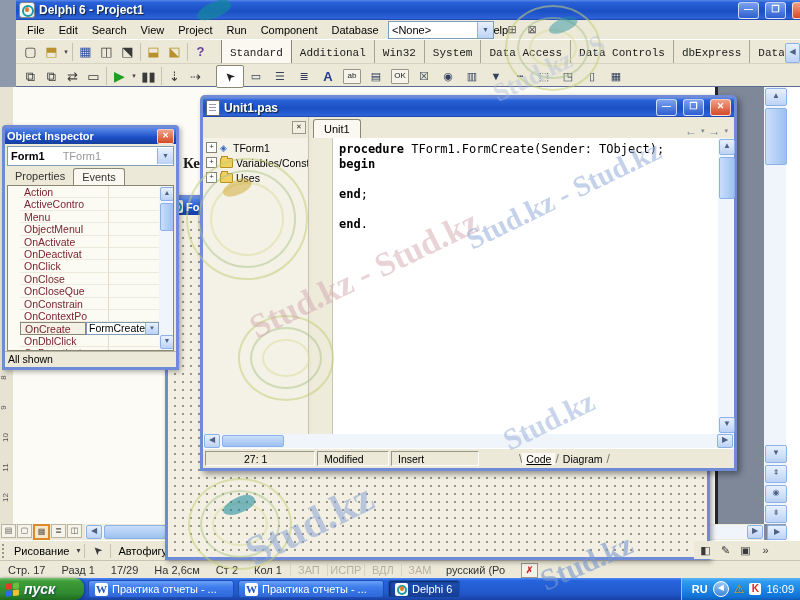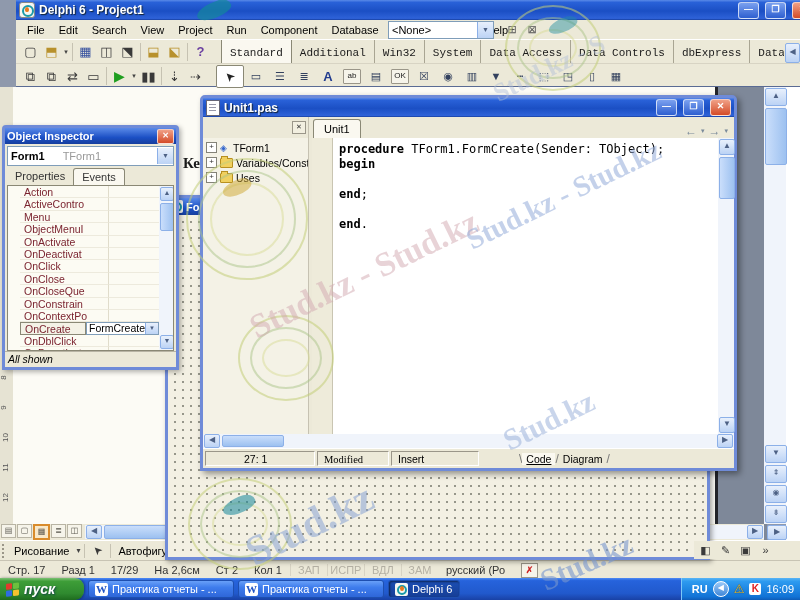--- a/index.html
+++ b/index.html
@@ -117,21 +117,21 @@
     white-space:nowrap;overflow:hidden;}
   .oi-val{flex:1;border-bottom:1px solid #EDEADD;}
   .oi-row.sel .oi-name{border:1px solid #8a8875;background:#F4F2E6;}
   .oi-row.sel .oi-val{background:#fff;border:1px solid #7F9DB9;display:flex;align-items:flex-start;}
   .oi-row.sel .oi-val .v{flex:1;padding-left:2px;font-size:10.5px;}
   .oi-row.sel .oi-val .dd{width:12px;height:100%;background:linear-gradient(#E8F0FC,#BCD3F5);border-left:1px solid #8CB0E8;
     font-size:6px;text-align:center;line-height:11px;color:#4D6185;}
   .oi-sb{position:absolute;right:0;top:0;width:14px;bottom:0;background:#F0F4FB;display:flex;flex-direction:column;}
   .oi-sb .sb-btn{width:12px;height:12px;line-height:10px;font-size:7px;}
   .oi-sb .sb-thumb{width:12px;height:26px;}
-  .oi-footer{height:14px;border-top:1px solid #B8B4A4;font-size:10.5px;padding:1px 16px 0 3px;font-style:italic;}
+  .oi-footer{height:14px;border-top:1px solid #B8B4A4;font-size:10.5px;padding:1px 16px 0 3px;}
 
   
   .unit{left:200px;top:95px;width:537px;height:376px;z-index:30;border:3px solid #6F8BD8;border-radius:5px 5px 0 0;
     background:#ECE9D8;box-shadow:3px 3px 6px rgba(0,0,0,.4);box-sizing:border-box;display:flex;flex-direction:column;}
   .u-title{height:19px;display:flex;align-items:center;gap:4px;padding:0 3px;
     background:linear-gradient(180deg,#5A8AE8 0%,#2961D8 12%,#1B4FC4 55%,#2E62D8 92%,#163E9E 100%);}
   .doc-icon{width:12px;height:14px;background:#fff;border:1px solid #667;position:relative;}
   .doc-icon::before{content:"";position:absolute;left:2px;top:3px;width:7px;height:1px;box-shadow:0 3px 0 #99A,0 6px 0 #99A;background:#99A;}
   .u-title .t{color:#fff;font-weight:bold;font-size:12px;flex:1;text-shadow:1px 1px 1px #123;}
   .u-head{height:21px;display:flex;}
@@ -157,21 +157,21 @@
   .code b{font-weight:bold;}
   .u-vscroll{width:16px;background:#F0F4FB;display:flex;flex-direction:column;}
   .u-vscroll .sb-btn{width:14px;height:14px;line-height:12px;}
   .u-hscroll{height:14px;background:#F0F4FB;display:flex;align-items:center;}
   .u-hscroll .sb-btn{height:12px;width:14px;line-height:10px;}
   .u-hscroll .hs-thumb{width:60px;height:10px;}
   .u-status{height:19px;background:#ECE9D8;border-top:1px solid #fff;display:flex;align-items:center;font-size:10.5px;}
   .us-cell{height:15px;border:1px solid;border-color:#9A9689 #fff #fff #9A9689;margin-left:2px;line-height:15px;
     padding-left:6px;box-sizing:border-box;background:#ECE9D8;}
   .us-pos{width:110px;padding-left:38px;}
-  .us-mod{width:72px;font-family:Liberation Serif, serif;}
+  .us-mod{width:72px;}
   .us-ins{width:88px;}
   .cd-tabs{margin-left:40px;display:flex;align-items:center;height:100%;font-size:10.5px;}
   .cd-sl{color:#777;font-size:12px;}
   .cd-tab{padding:0 4px;}
   .cd-tab.active{text-decoration:underline;background:#FAF8F0;}
 
   
   .taskbar{left:0;top:578px;width:800px;height:22px;z-index:50;display:flex;align-items:center;
     background:linear-gradient(180deg,#4E8BF5 0%,#2663DC 12%,#2159CC 70%,#1941A5 100%);}
   .start-btn{width:84px;height:22px;border-radius:0 9px 9px 0;display:flex;align-items:center;gap:4px;padding-left:6px;box-sizing:border-box;

